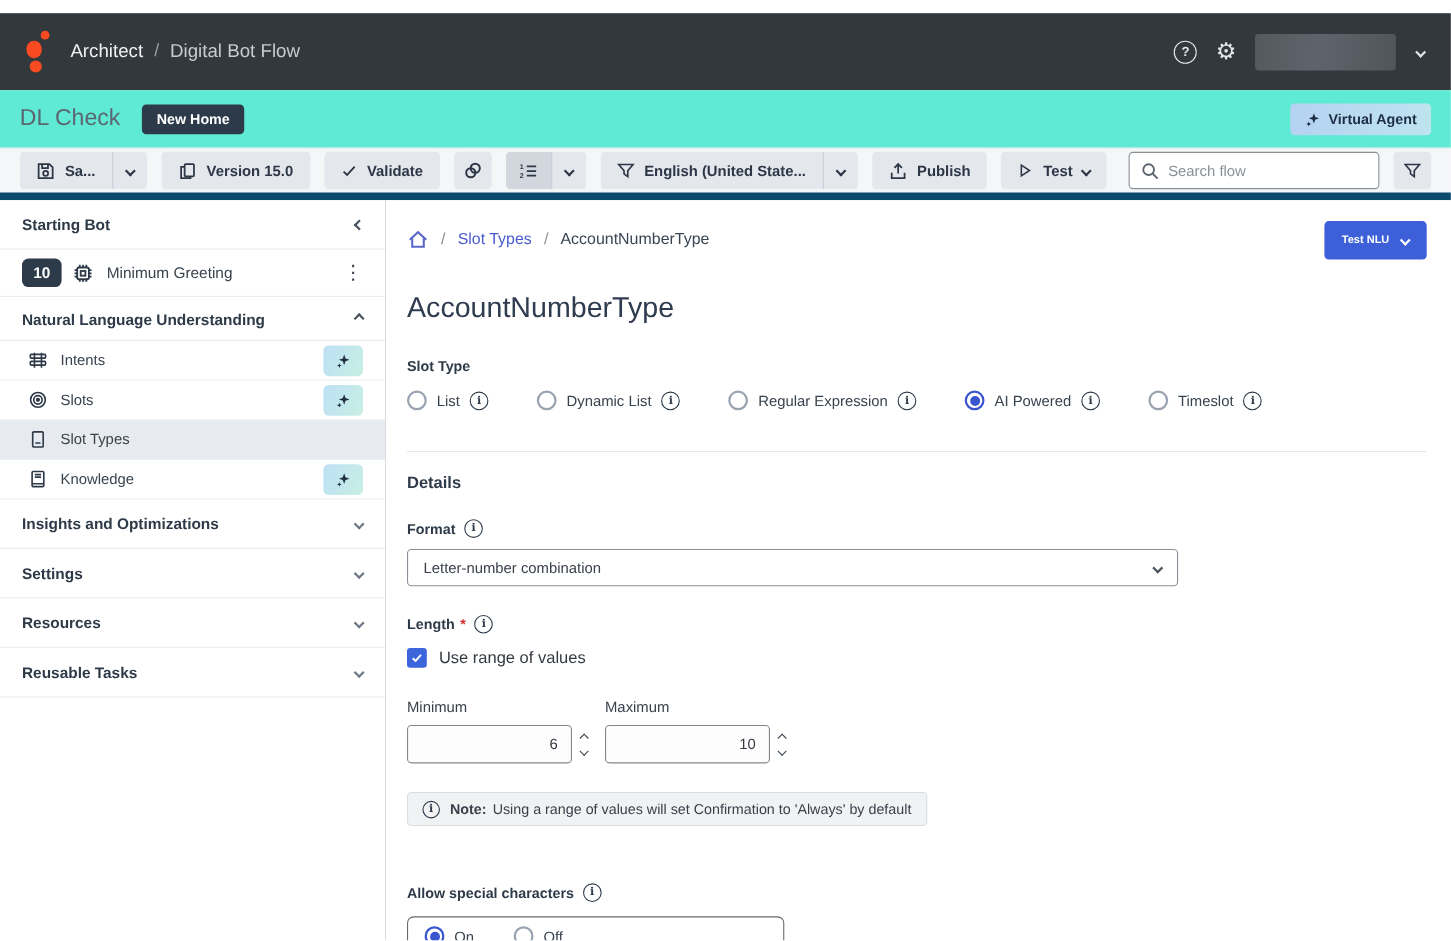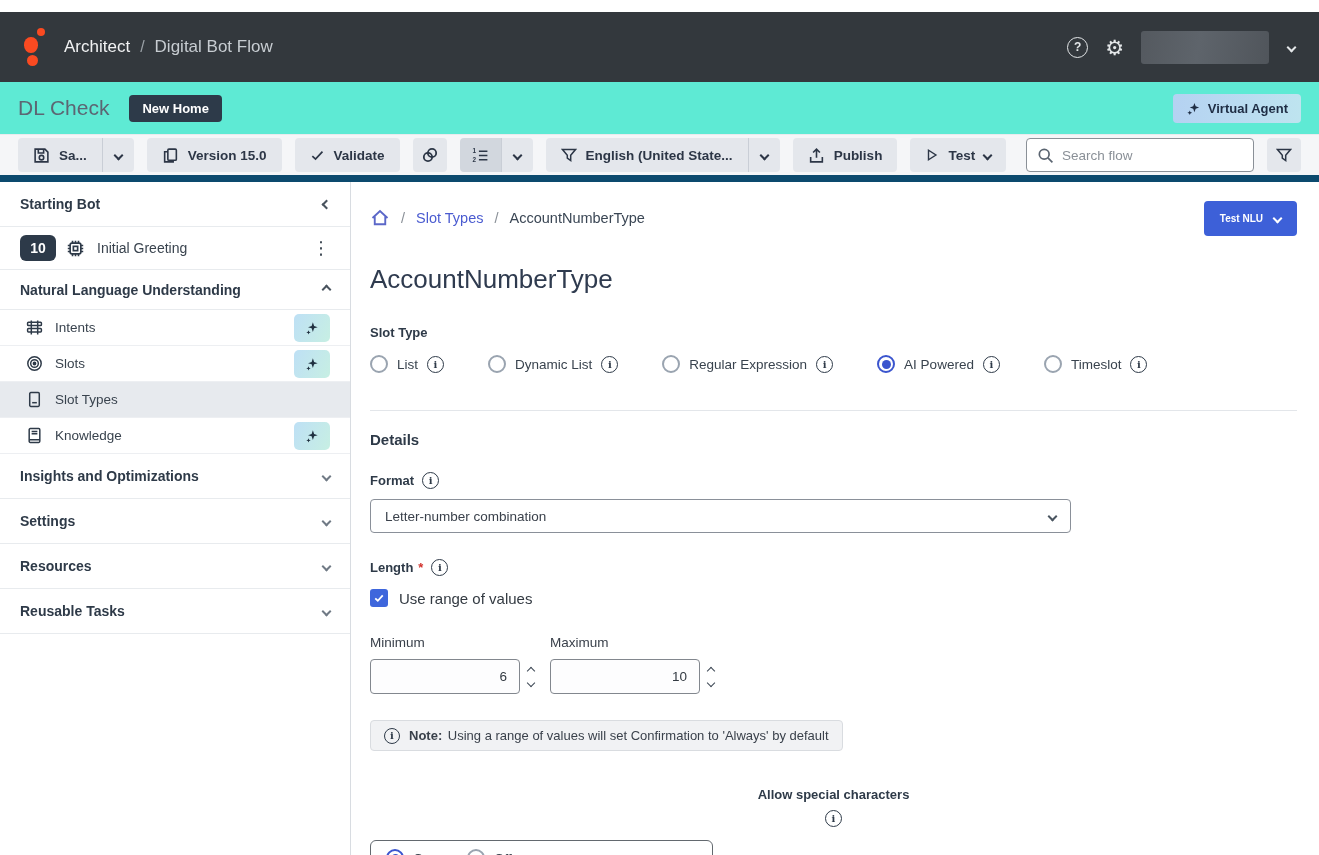--- a/index.html
+++ b/index.html
@@ -257,21 +257,21 @@
         <span>Starting Bot</span>
         <span class="chev left ml-auto"></span>
       </div>
       <div class="srow greet">
         <span class="num-badge">10</span>
         <svg class="ic" width="19" height="19" viewBox="0 0 16 16" fill="none" stroke="#2E3A48" stroke-width="1.4">
             <rect x="3.5" y="3.5" width="9" height="9" rx="1.5"></rect>
             <rect x="6.2" y="6.2" width="3.6" height="3.6"></rect>
             <path d="M5.5 1.5v2M8 1.5v2M10.5 1.5v2M5.5 12.5v2M8 12.5v2M10.5 12.5v2M1.5 5.5h2M1.5 8h2M1.5 10.5h2M12.5 5.5h2M12.5 8h2M12.5 10.5h2"></path>
           </svg>
-        <span class="lbl">Initial Greeting</span>
+        <span class="lbl">Minimum Greeting</span>
         <span class="kebab">⋮</span>
       </div>
       <div class="srow shead" style="height:40px;">
         <span>Natural Language Understanding</span>
         <span class="chev up ml-auto"></span>
       </div>
 
       <div class="srow nav-item">
         <svg class="ic" width="17" height="17" viewBox="0 0 16 16" fill="none" stroke="#2E3A48" stroke-width="1.4">
             <path d="M5 1.5v13M11 1.5v13"></path>
@@ -436,21 +436,21 @@
           </div>
         </div>
       </div>
 
       <div class="note-box">
         <span class="info-ic">i</span>
         <span><b>Note:</b>
         <span>Using a range of values will set Confirmation to 'Always' by default</span></span>
       </div>
 
-      <div class="field-label" style="margin-top:36px;flex-direction:column;">
+      <div class="field-label" style="margin-top:52px;">
         <span>Allow special characters</span>
         <span class="info-ic">i</span>
       </div>
       <div class="onoff-box">
         <div class="ropt">
           <span class="radio sel"></span>
           <span class="olbl">On</span>
         </div>
         <div class="ropt">
           <span class="radio"></span>

